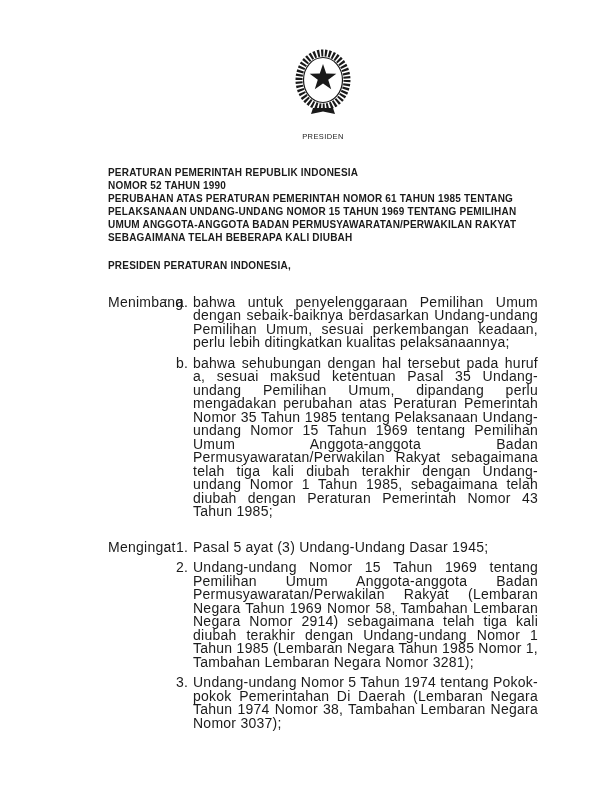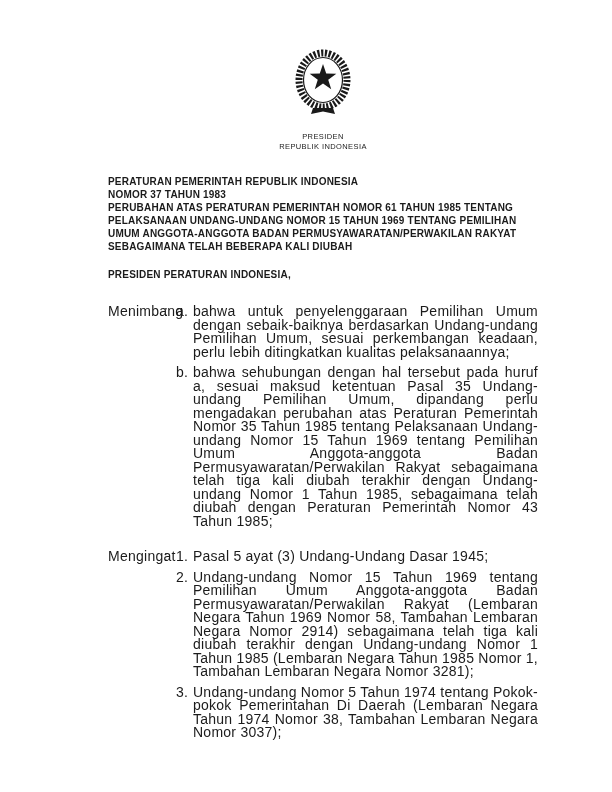--- a/index.html
+++ b/index.html
@@ -75,27 +75,26 @@
         <ellipse cx="40" cy="32" rx="24" ry="27" fill="none" stroke="#1a1a1a" stroke-width="7" stroke-dasharray="2.2 1.6"></ellipse>
         <ellipse cx="40" cy="32" rx="19.5" ry="22.5" fill="none" stroke="#1a1a1a" stroke-width="1.2"></ellipse>
 
         <polygon points="40,16 43.23,25.55 53.31,25.67 45.23,31.70 48.23,41.33 40,35.5 31.77,41.33 34.77,31.70 26.69,25.67 36.77,25.55" fill="#1a1a1a"></polygon>
 
         <path d="M30 60 L50 60 L52 66 L40 63.5 L28 66 Z" fill="#1a1a1a"></path>
       </svg>
     </span>
     <div class="agency">
       <div>PRESIDEN</div>
-      <div>REPUBLIK INDONESIA</div>
     </div>
   </div>
 
   <div class="title-block">
     <div>PERATURAN PEMERINTAH REPUBLIK INDONESIA</div>
-    <div>NOMOR 37 TAHUN 1983</div>
+    <div>NOMOR 52 TAHUN 1990</div>
     <div class="subject">PERUBAHAN ATAS PERATURAN PEMERINTAH NOMOR 61 TAHUN 1985 TENTANG PELAKSANAAN UNDANG-UNDANG NOMOR 15 TAHUN 1969 TENTANG PEMILIHAN UMUM ANGGOTA-ANGGOTA BADAN PERMUSYAWARATAN/PERWAKILAN RAKYAT SEBAGAIMANA TELAH BEBERAPA KALI DIUBAH</div>
     <div class="opening">PRESIDEN PERATURAN INDONESIA,</div>
   </div>
 
   <div class="doc-body">
 
     <div class="row">
       <span class="label">Menimbang</span>
       <span class="colon">:</span>
       <span class="marker">a.</span>

